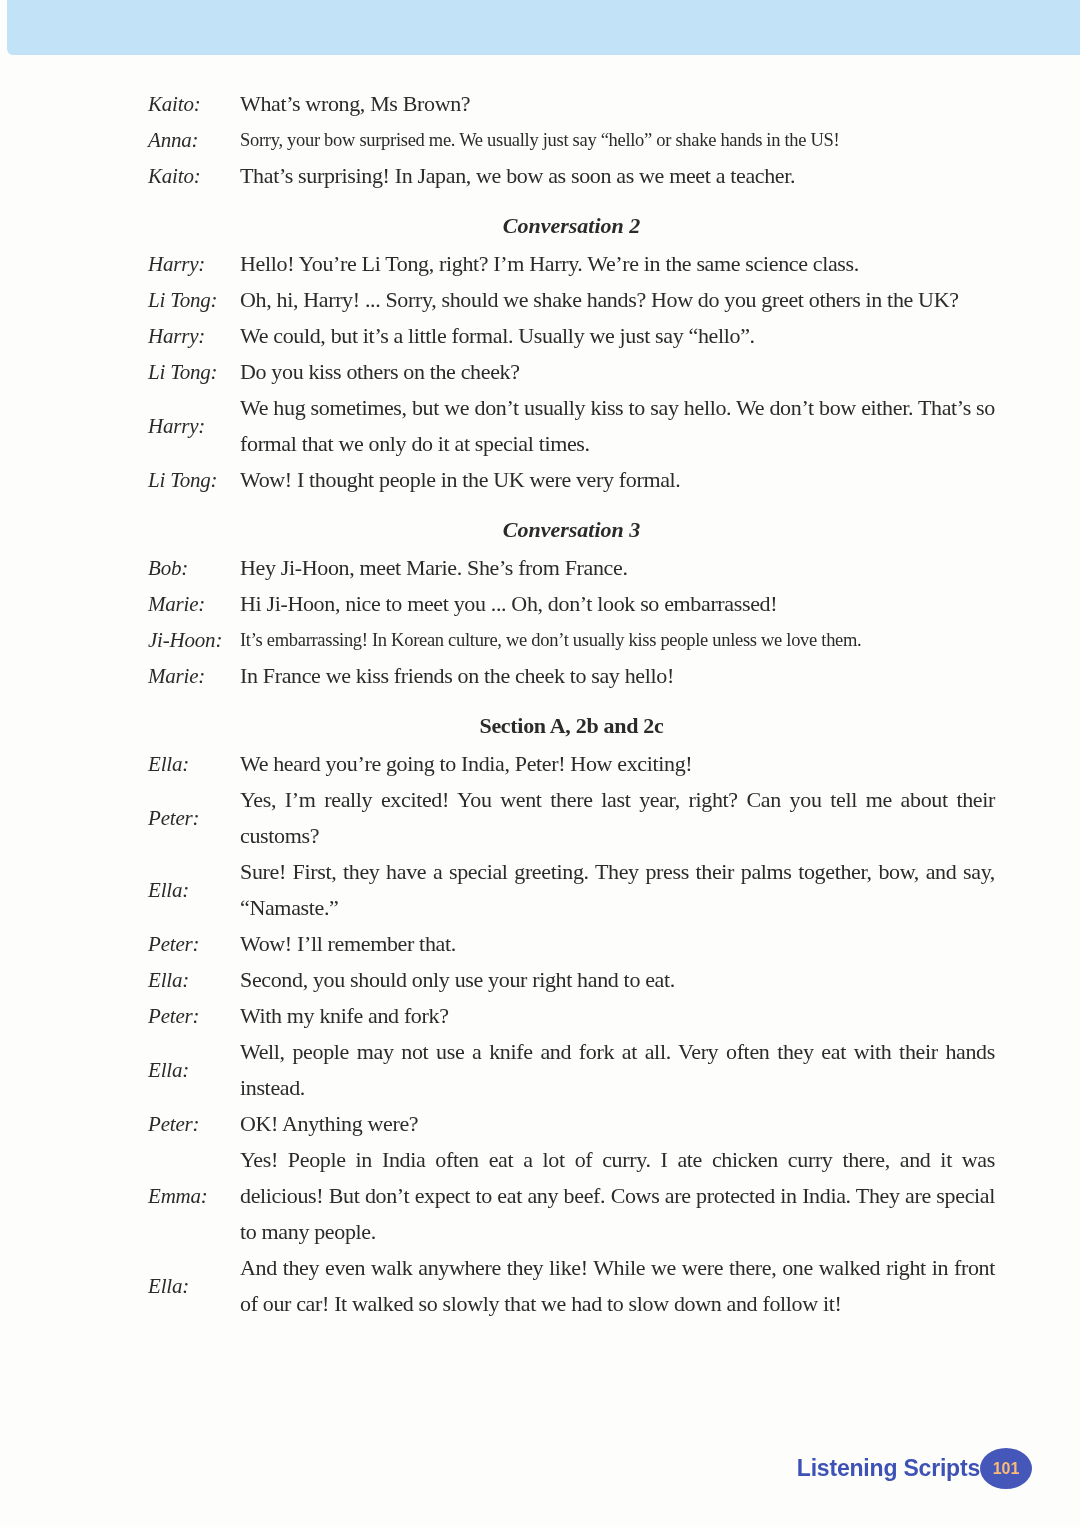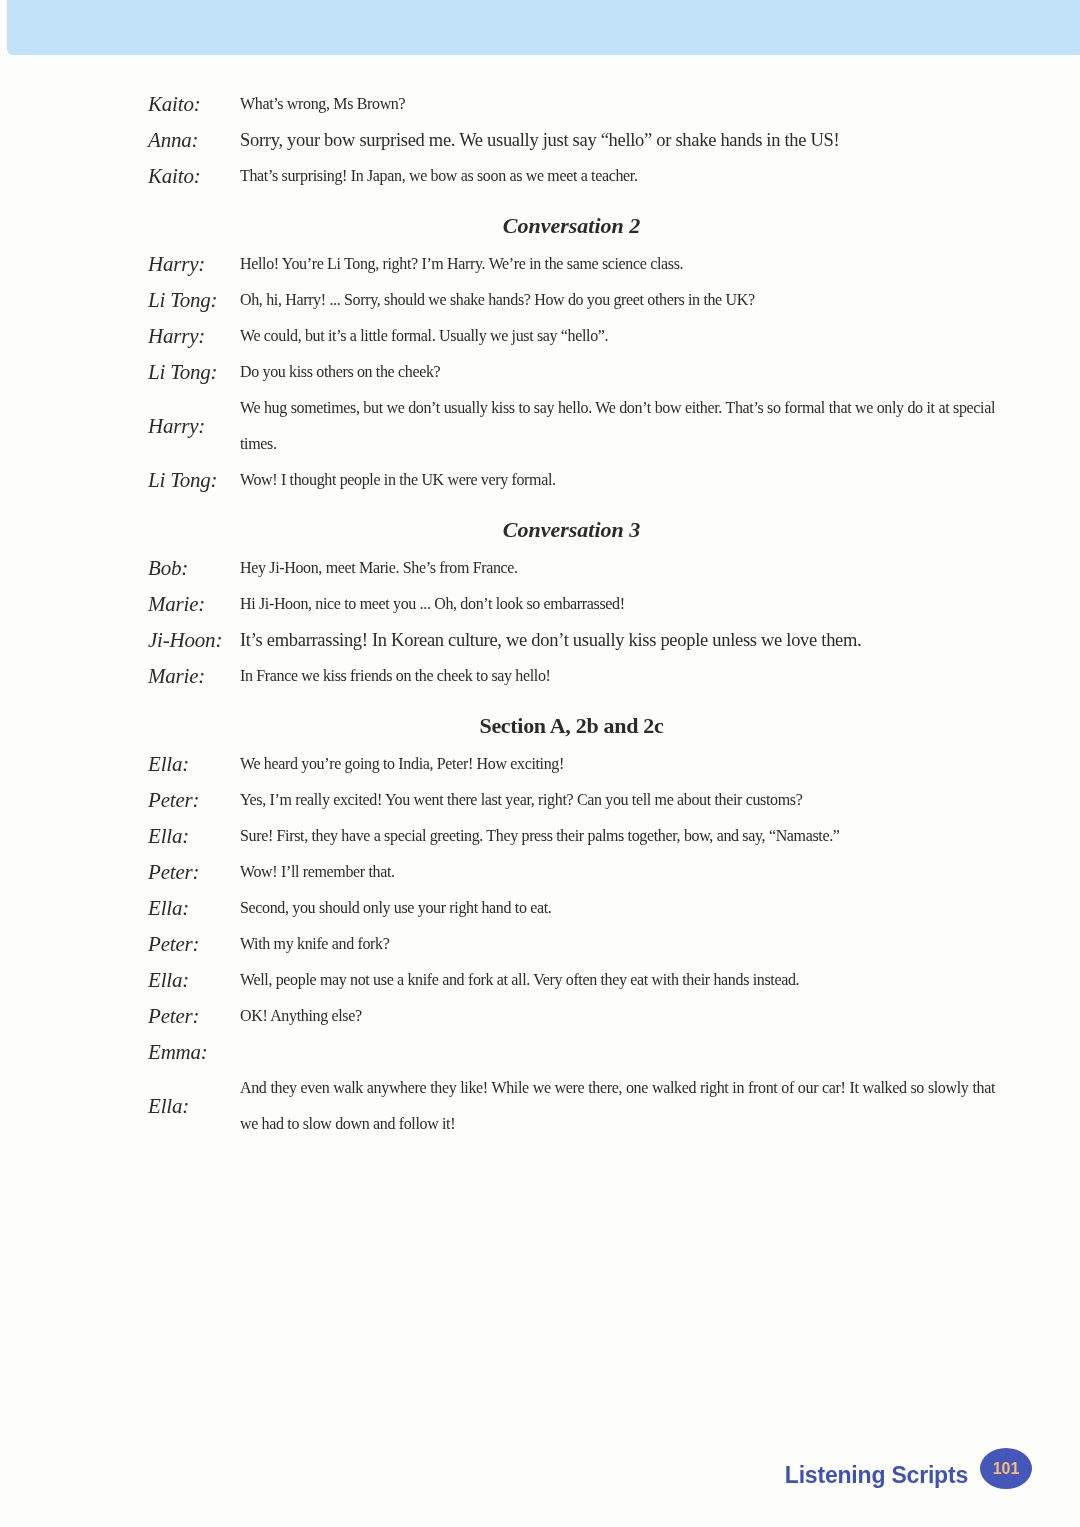--- a/index.html
+++ b/index.html
@@ -33,21 +33,21 @@
   }
   .speaker {
     flex: 0 0 92px;
     font-style: italic;
     font-size: 21px;
     line-height: 36px;
     letter-spacing: -0.2px;
   }
   .text {
     flex: 1;
-    font-size: 16px;
+    font-size: 22px;
     line-height: 36px;
     letter-spacing: -0.35px;
     text-align: justify;
   }
   .row.condensed .text {
     font-size: 18.5px;
     letter-spacing: -0.3px;
   }
   .heading {
     font-size: 22px;
@@ -56,22 +56,21 @@
     margin: 14px 0 2px 0;
     text-align: center;
   }
   .heading.conversation { font-style: italic; }
   .heading.section { font-style: normal; letter-spacing: -0.3px; }
   .footer {
     position: absolute;
     top: 1448px;
     right: 48px;
     display: flex;
-    align-items: flex-end;
-    gap: 12px;
+    align-items: center;
     font-family: "Liberation Sans", "DejaVu Sans", sans-serif;
   }
   .footer-label {
     font-weight: 700;
     font-size: 23px;
     color: var(--footer-text-color, #3d52b4);
     letter-spacing: -0.2px;
   }
   .page-badge {
     width: 52px;
@@ -171,24 +170,25 @@
       <div class="row">
         <div class="speaker">Peter:</div>
         <div class="text">With my knife and fork?</div>
       </div>
       <div class="row">
         <div class="speaker">Ella:</div>
         <div class="text">Well, people may not use a knife and fork at all. Very often they eat with their hands instead.</div>
       </div>
       <div class="row">
         <div class="speaker">Peter:</div>
-        <div class="text">OK! Anything else?</div>
+        <div class="text">OK! Anything were?</div>
       </div>
       <div class="row">
         <div class="speaker">Emma:</div>
+        <div class="text">Yes! People in India often eat a lot of curry. I ate chicken curry there, and it was delicious! But don’t expect to eat any beef. Cows are protected in India. They are special to many people.</div>
       </div>
       <div class="row">
         <div class="speaker">Ella:</div>
         <div class="text">And they even walk anywhere they like! While we were there, one walked right in front of our car! It walked so slowly that we had to slow down and follow it!</div>
       </div>
     </div>
 </main>
 
 <footer class="footer">
   <span class="footer-label">Listening Scripts</span>

